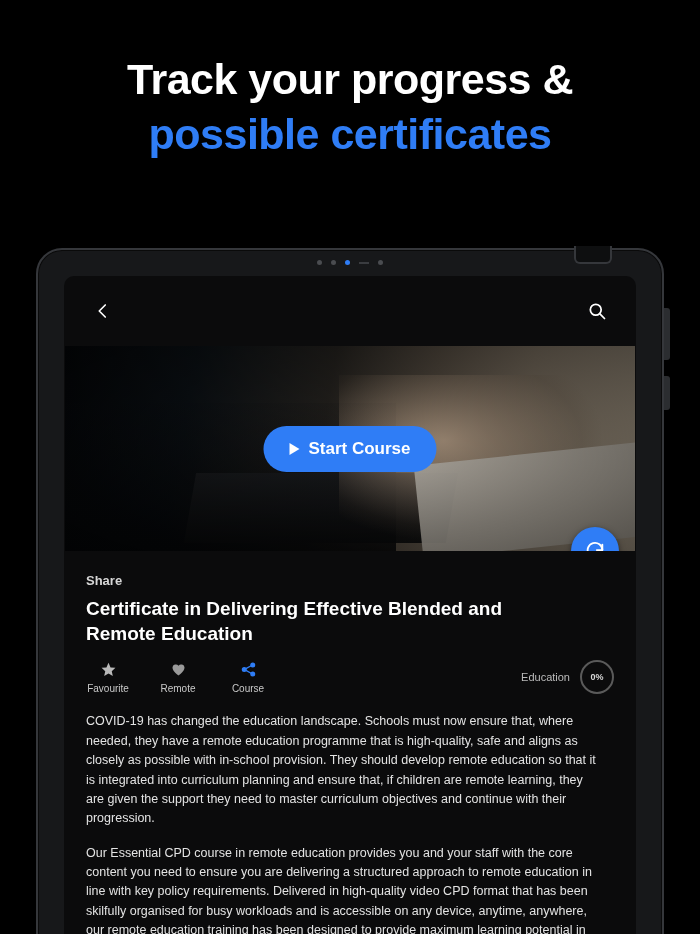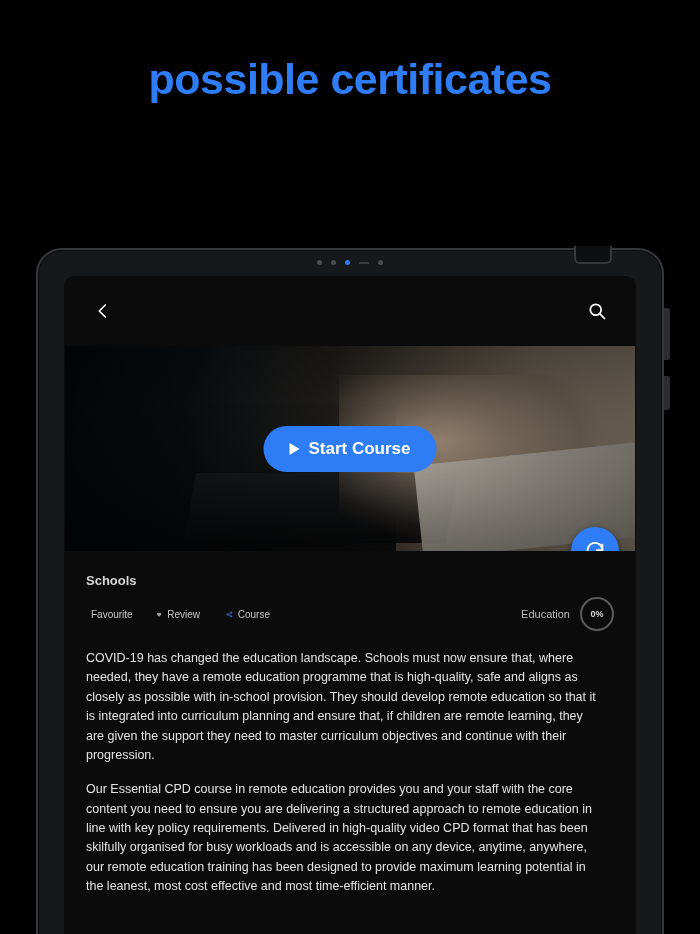--- a/index.html
+++ b/index.html
@@ -246,21 +246,21 @@
     justify-content: space-between;
     margin-bottom: 18px;
   }
   .actions {
     display: flex;
     gap: 26px;
   }
   .action {
     width: 44px;
     display: flex;
-    flex-direction: row;
+    flex-direction: column;
     align-items: center;
     gap: 5px;
     cursor: pointer;
   }
   .action .lbl {
     font-size: 10px;
     color: #c9c9c9;
   }
 
   .progress-wrap {
@@ -299,20 +299,21 @@
     font-size: 12.5px;
     line-height: 1.55;
     color: #e3e3e3;
     margin: 0 12px 15px 0;
   }
 </style>
 </head>
 <body>
 
 <div class="headline">
+  <span class="line">Track your progress &amp;</span>
   <span class="line accent">possible certificates</span>
 </div>
 
 <div class="tablet-wrap">
   <div class="tablet-body"></div>
   <div class="tablet-buttons"></div>
   <div class="tablet-buttons second"></div>
   <div class="notch-cam"></div>
 
   <div class="dots">
@@ -353,37 +354,38 @@
 
       <div class="refresh-fab">
         <svg width="22" height="22" viewBox="0 0 24 24" fill="none" stroke="#ffffff" stroke-width="2" stroke-linecap="round" stroke-linejoin="round">
           <path d="M20 11a8 8 0 1 0-2.3 5.7"></path>
           <polyline points="20 5 20 11 14 11"></polyline>
         </svg>
       </div>
     </div>
 
     <div class="content">
-      <p class="eyebrow">Schools</p>
+      <p class="eyebrow">Share</p>
+      <h2 class="course-title">Certificate in Delivering Effective Blended and Remote Education</h2>
 
       <div class="actions-row">
         <div class="actions">
 
           <div class="action">
             <svg width="17" height="17" viewBox="0 0 24 24" fill="#b9b9b9">
               <polygon points="12,2.6 14.9,9 21.8,9.7 16.6,14.3 18.1,21.1 12,17.6 5.9,21.1 7.4,14.3 2.2,9.7 9.1,9"></polygon>
             </svg>
             <span class="lbl">Favourite</span>
           </div>
 
           <div class="action">
             <svg width="17" height="17" viewBox="0 0 24 24" fill="#9a9a9a">
               <path d="M12 20.5S3.5 14.8 3.5 9.3A4.8 4.8 0 0 1 12 6.6a4.8 4.8 0 0 1 8.5 2.7c0 5.5-8.5 11.2-8.5 11.2z"></path>
             </svg>
-            <span class="lbl">Review</span>
+            <span class="lbl">Remote</span>
           </div>
 
           <div class="action">
             <svg width="17" height="17" viewBox="0 0 24 24" fill="none" stroke="#2f7df6" stroke-width="1.9" stroke-linecap="round">
               <circle cx="18" cy="5.5" r="2.6" fill="#2f7df6"></circle>
               <circle cx="6" cy="12" r="2.6" fill="#2f7df6"></circle>
               <circle cx="18" cy="18.5" r="2.6" fill="#2f7df6"></circle>
               <line x1="8.3" y1="10.8" x2="15.7" y2="6.7"></line>
               <line x1="8.3" y1="13.2" x2="15.7" y2="17.3"></line>
             </svg>

